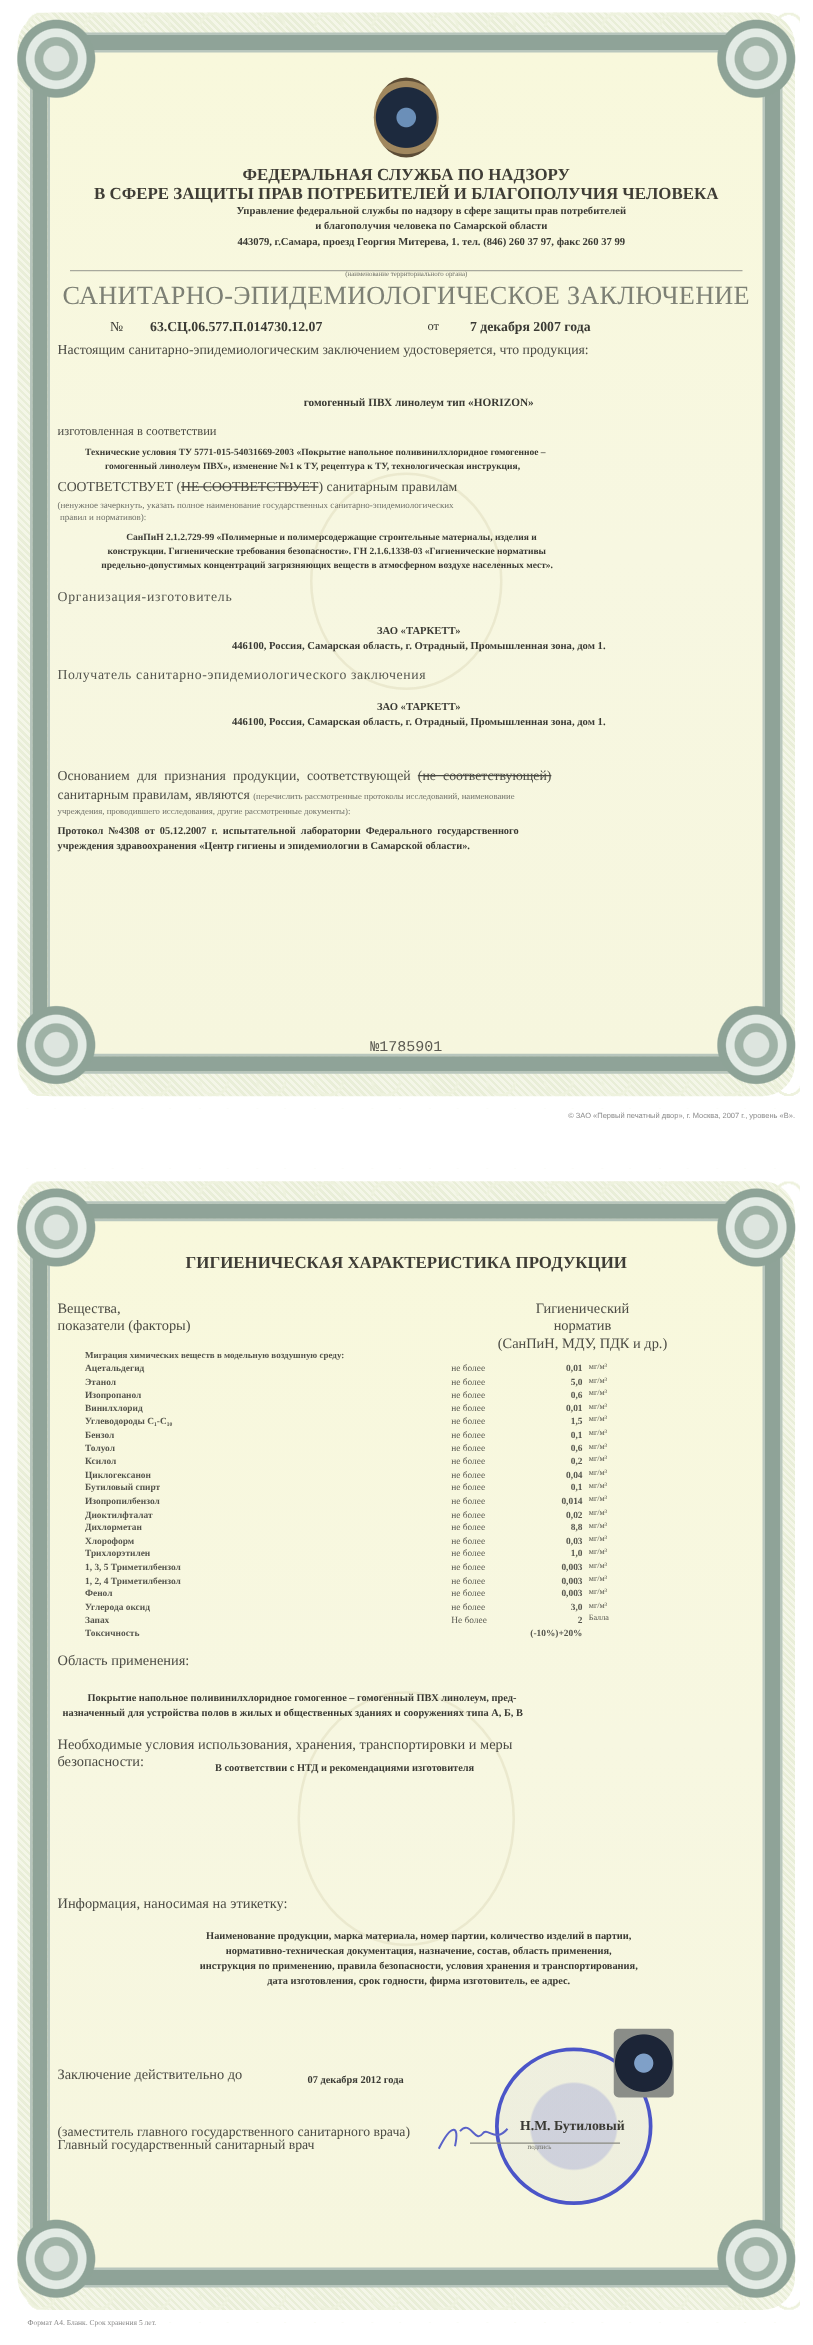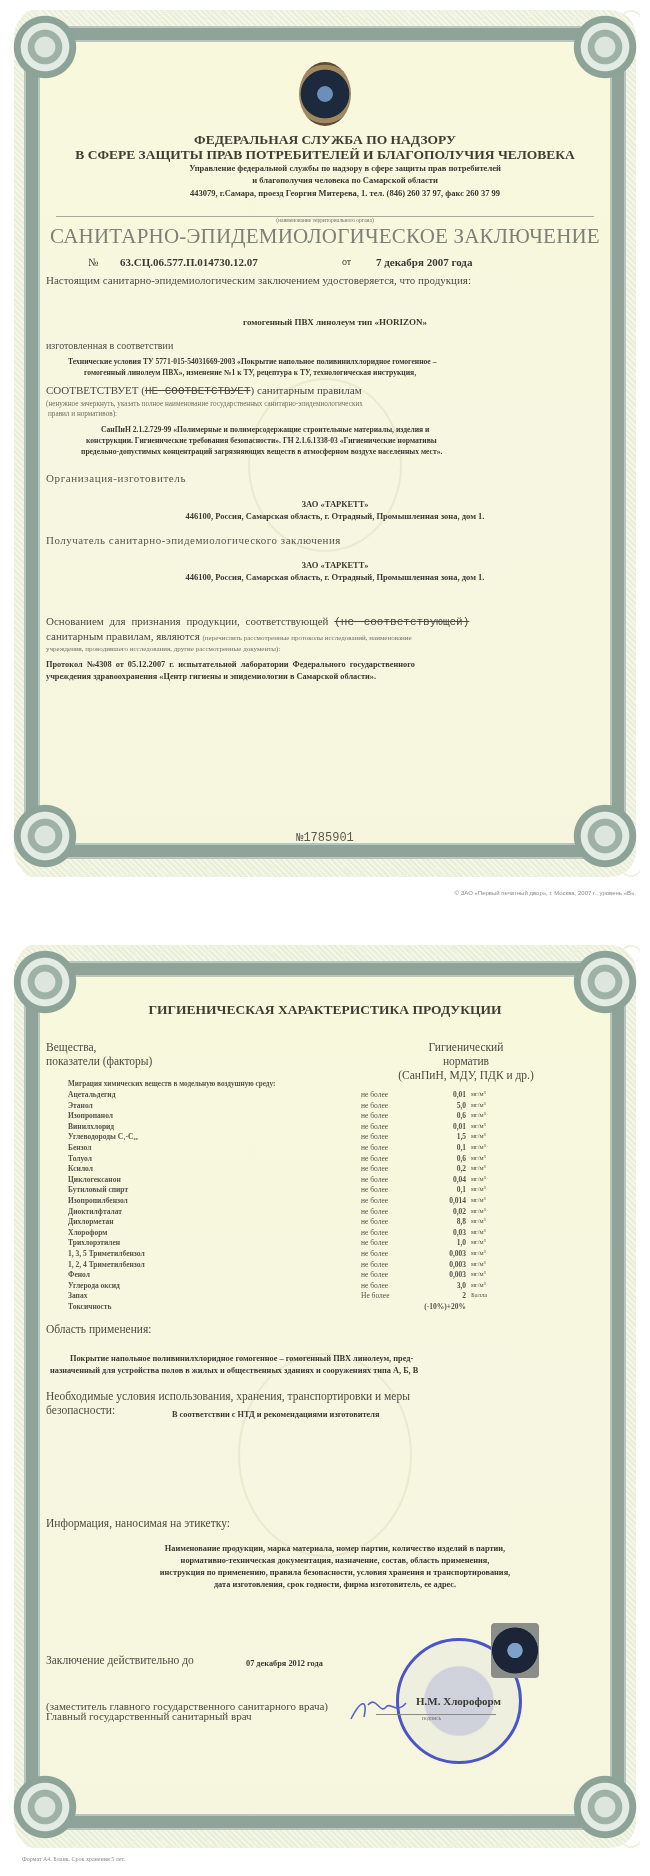--- a/index.html
+++ b/index.html
@@ -19,21 +19,21 @@
     background:linear-gradient(180deg,#f8f8dc 0%,#f7f7e1 50%,#f6f6de 100%);}
   .corner{position:absolute;width:70px;height:70px;border-radius:50%;
     background:radial-gradient(circle,#dde5df 0 20%,#9fb2a6 22% 34%,#e3ebe5 36% 48%,#8ea397 50% 62%,transparent 64%);}
   .c-tl{left:10px;top:12px;} .c-tr{right:10px;top:12px;} .c-bl{left:10px;bottom:34px;} .c-br{right:10px;bottom:34px;}
   .content{position:absolute;left:46px;right:46px;top:48px;bottom:66px;}
   .t{position:absolute;left:0;right:0;white-space:nowrap;}
   .center{text-align:center;}
   .b{font-weight:bold;}
   .emblem{position:absolute;left:50%;transform:translateX(-50%);border-radius:50%;
     background:radial-gradient(circle,#6b8fb8 0 18%,#1d2a3e 20% 58%,#a0875e 60% 70%,#5c4c36 72%);}
-  .strike{text-decoration:line-through;font-family:Liberation Mono, monospace;}
+  .strike{text-decoration:line-through;}
   .gray{color:#6f7068;}
   .wm{position:absolute;left:50%;transform:translateX(-50%);border-radius:50%;border:2px solid rgba(200,190,150,0.25);}
   .row{position:absolute;left:0;right:0;height:10px;font-size:7.5px;font-weight:bold;color:#55554d;}
   .row .name{position:absolute;left:22px;}
   .row .lim{position:absolute;left:315px;font-weight:normal;}
   .row .val{position:absolute;left:380px;width:40px;text-align:right;}
   .row .unit{position:absolute;left:425px;font-weight:normal;font-size:6.5px;}
   .stamp{position:absolute;border-radius:50%;border:3px solid #4b55c8;
     background:radial-gradient(circle,rgba(90,100,210,0.25) 0 40%,rgba(90,100,210,0.05) 42% 70%,transparent 72%);}
   .holo{position:absolute;border-radius:4px;background:radial-gradient(circle,#7fa0c8 0 20%,#1c2537 22% 62%,#8a8d88 64%);}
@@ -286,18 +286,18 @@
     <div class="t b" style="top:676px;left:200px;font-size:8.3px;">07 декабря 2012 года</div>
 
     <div class="t" style="top:703px;font-size:11px;color:#4b4b44;margin-top:24px;">Главный государственный санитарный врач</div>
     <div class="t" style="top:717px;font-size:11px;color:#4b4b44;">(заместитель главного государственного санитарного врача)</div>
 
     <div class="stamp" style="left:350px;top:655px;width:120px;height:120px;"></div>
     <div class="holo" style="left:445px;top:640px;width:48px;height:55px;"></div>
     <svg style="position:absolute;left:300px;top:712px;" width="70" height="30">
       <path d="M5 24 C15 4, 22 4, 18 22 M22 10 C30 0, 34 20, 40 12 C44 6, 50 20, 60 8" stroke="#5a62c8" stroke-width="1.6" fill="none"></path>
     </svg>
-    <div class="t b" style="top:712px;left:370px;font-size:11px;color:#3a3a34;">Н.М. Хлороформ</div>
+    <div class="t b" style="top:712px;left:370px;font-size:11px;color:#3a3a34;">Н.М. Бутиловый</div>
     <div style="position:absolute;left:330px;width:120px;top:731px;border-top:1px solid #8a8a80;"></div>
     <div class="t gray" style="top:732px;left:376px;font-size:5.5px;">подпись</div>
   </div>
   <div class="footer-small" style="left:22px;top:921px;font-family:'Liberation Serif',serif;">Формат А4. Бланк. Срок хранения 5 лет.</div>
 </div>
 
 </body></html>

